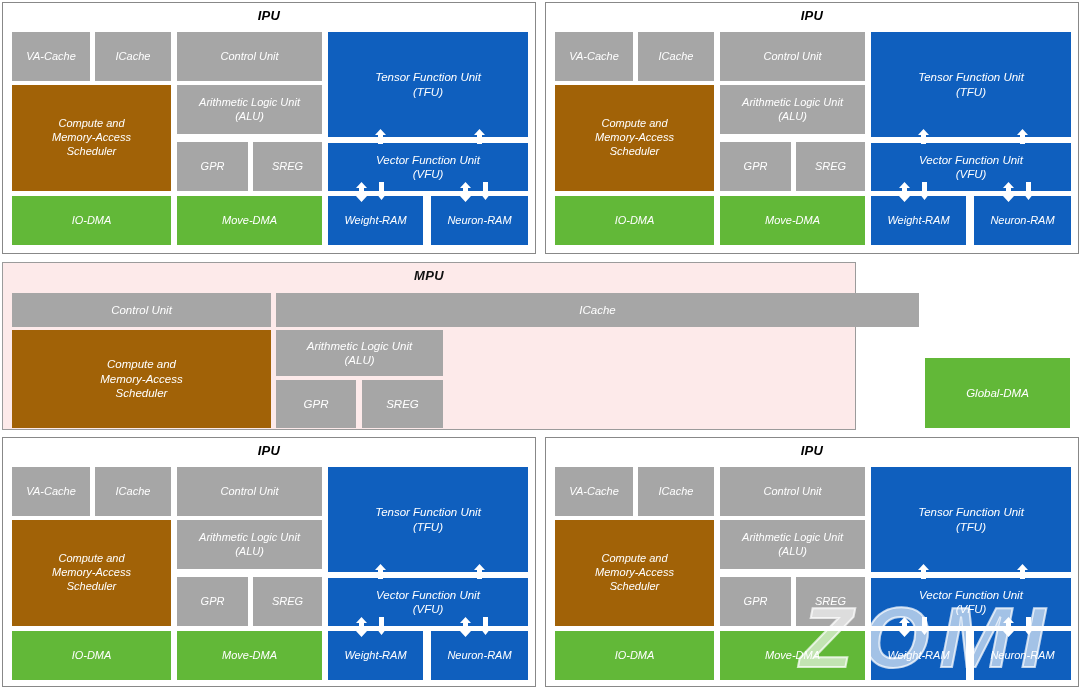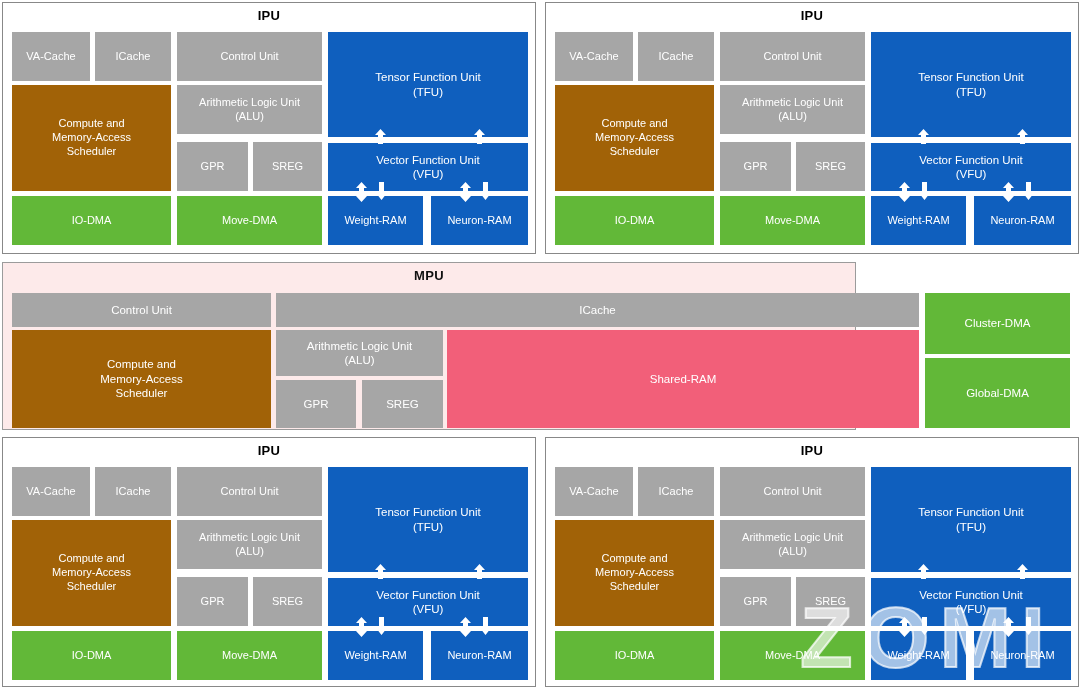--- a/index.html
+++ b/index.html
@@ -10,20 +10,21 @@
     background: #ffffff;
     font-family: "Liberation Sans", "DejaVu Sans", sans-serif;
     overflow: hidden;
   }
 
   #root {
     position: relative;
     width: 1080px;
     height: 689px;
     background: #ffffff;
+    font-style: italic;
   }
 
   
   .panel {
     position: absolute;
     border: 1px solid #888888;
     background: #ffffff;
   }
   .panel-title {
     position: absolute;
@@ -221,23 +222,21 @@
 
     <div class="blk orange med" style="left:9px;   top:67px; width:259px; height:98px;">Compute and
 Memory-Access
 Scheduler</div>
 
     <div class="blk gray med" style="left:273px; top:67px; width:167px; height:46px;">Arithmetic Logic Unit
 (ALU)</div>
     <div class="blk gray med" style="left:273px; top:117px; width:80px; height:48px;">GPR</div>
     <div class="blk gray med" style="left:359px; top:117px; width:81px; height:48px;">SREG</div>
 
-    <div class="blk pink med" style="left:444px; top:67px; width:472px; height:98px;">Shared-RAM</div>
-
-    <div class="blk green med" style="left:922px; top:30px; width:145px; height:61px;">Cluster-DMA</div>
+
     <div class="blk green med" style="left:922px; top:95px; width:145px; height:70px;">Global-DMA</div>
   </div>
 
   <div class="panel" style="left:2px; top:437px; width:534px; height:250px;">
     <div class="panel-title">IPU</div>
 
     <div class="blk gray" style="left:9px;  top:29px;  width:78px;  height:49px;">VA-Cache</div>
     <div class="blk gray" style="left:92px; top:29px;  width:76px;  height:49px;">ICache</div>
     <div class="blk gray" style="left:174px;top:29px;  width:145px; height:49px;">Control Unit</div>
     <div class="blk gray" style="left:174px;top:82px;  width:145px; height:49px;">Arithmetic Logic Unit

